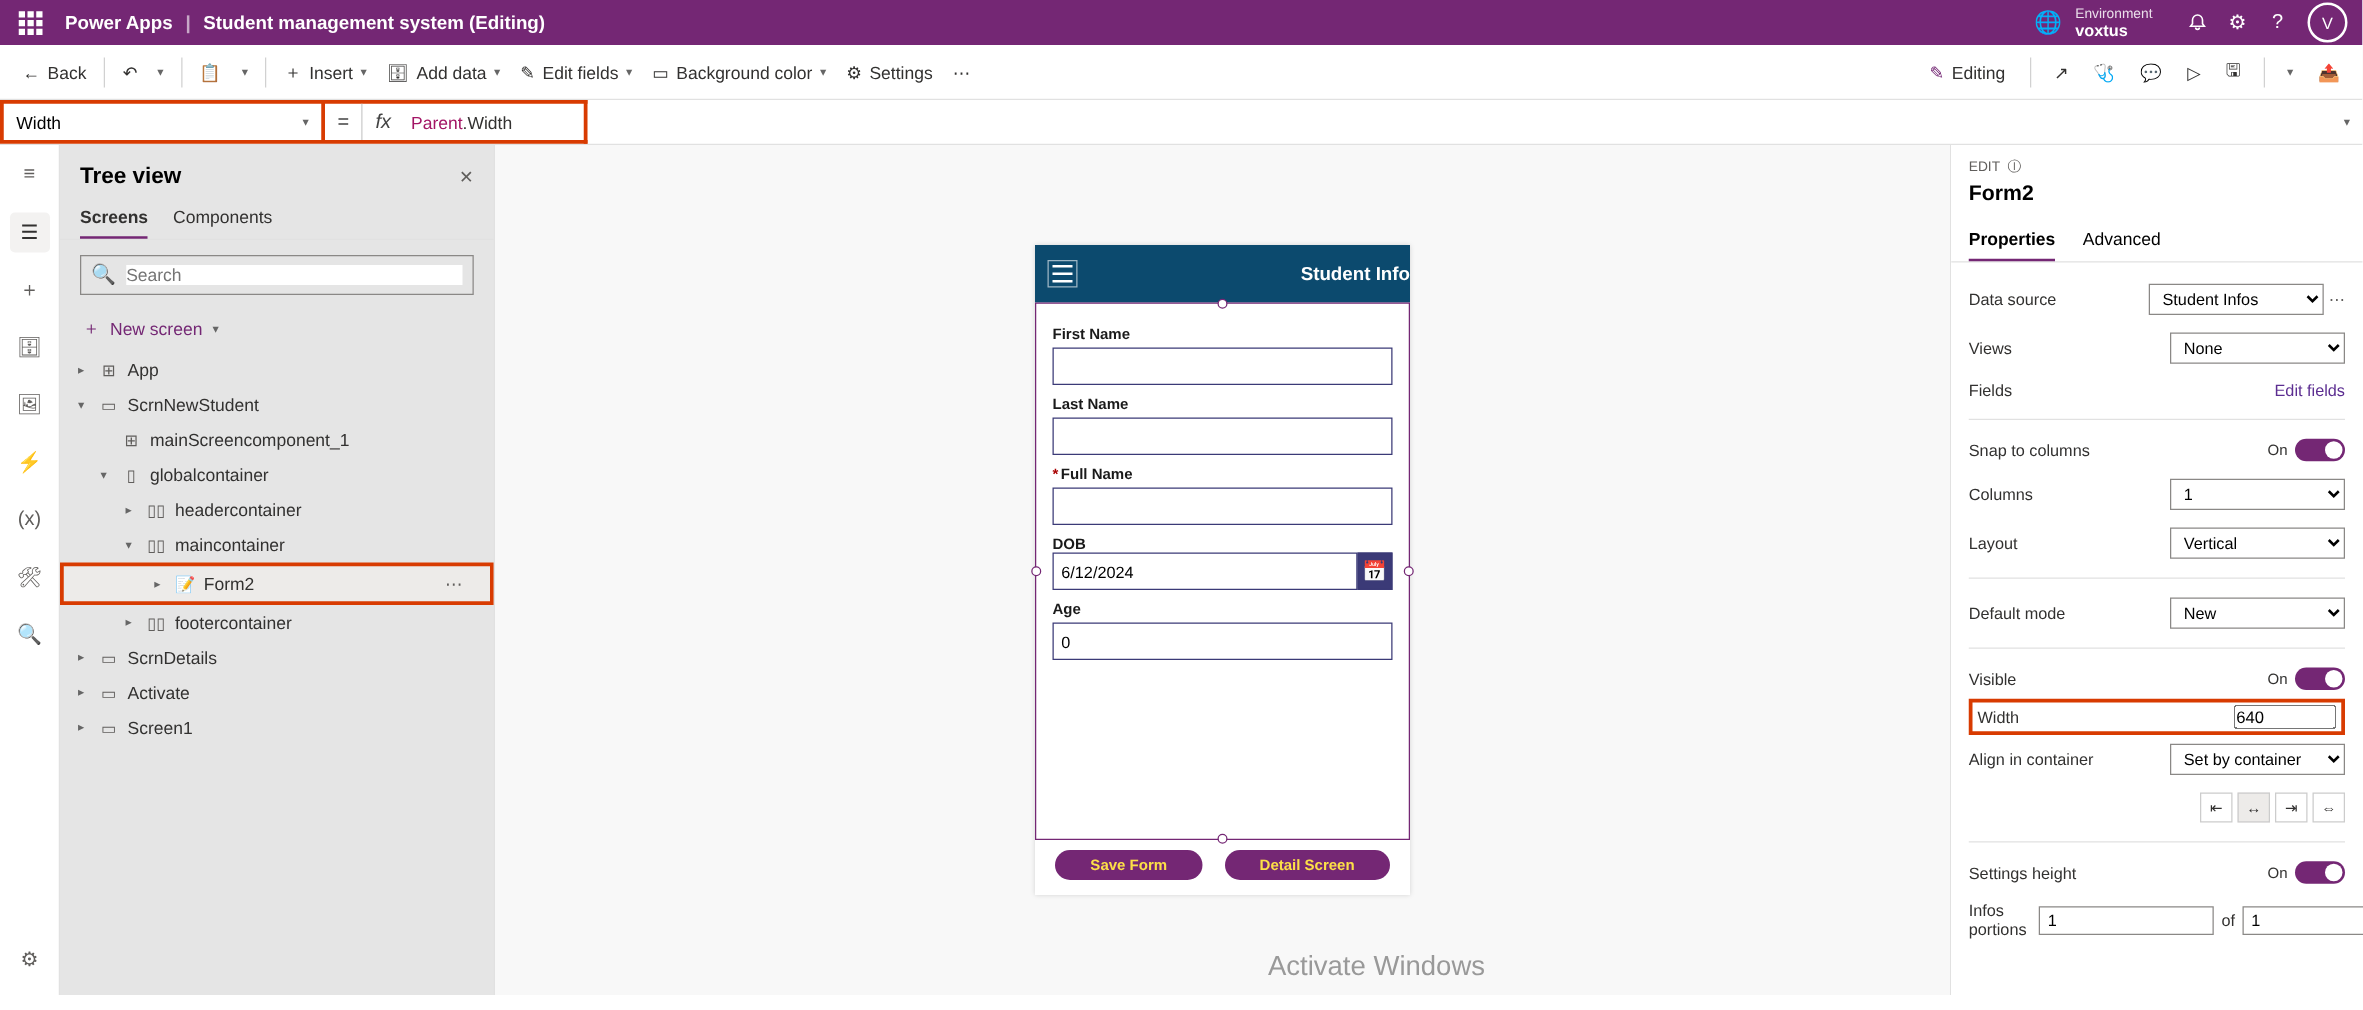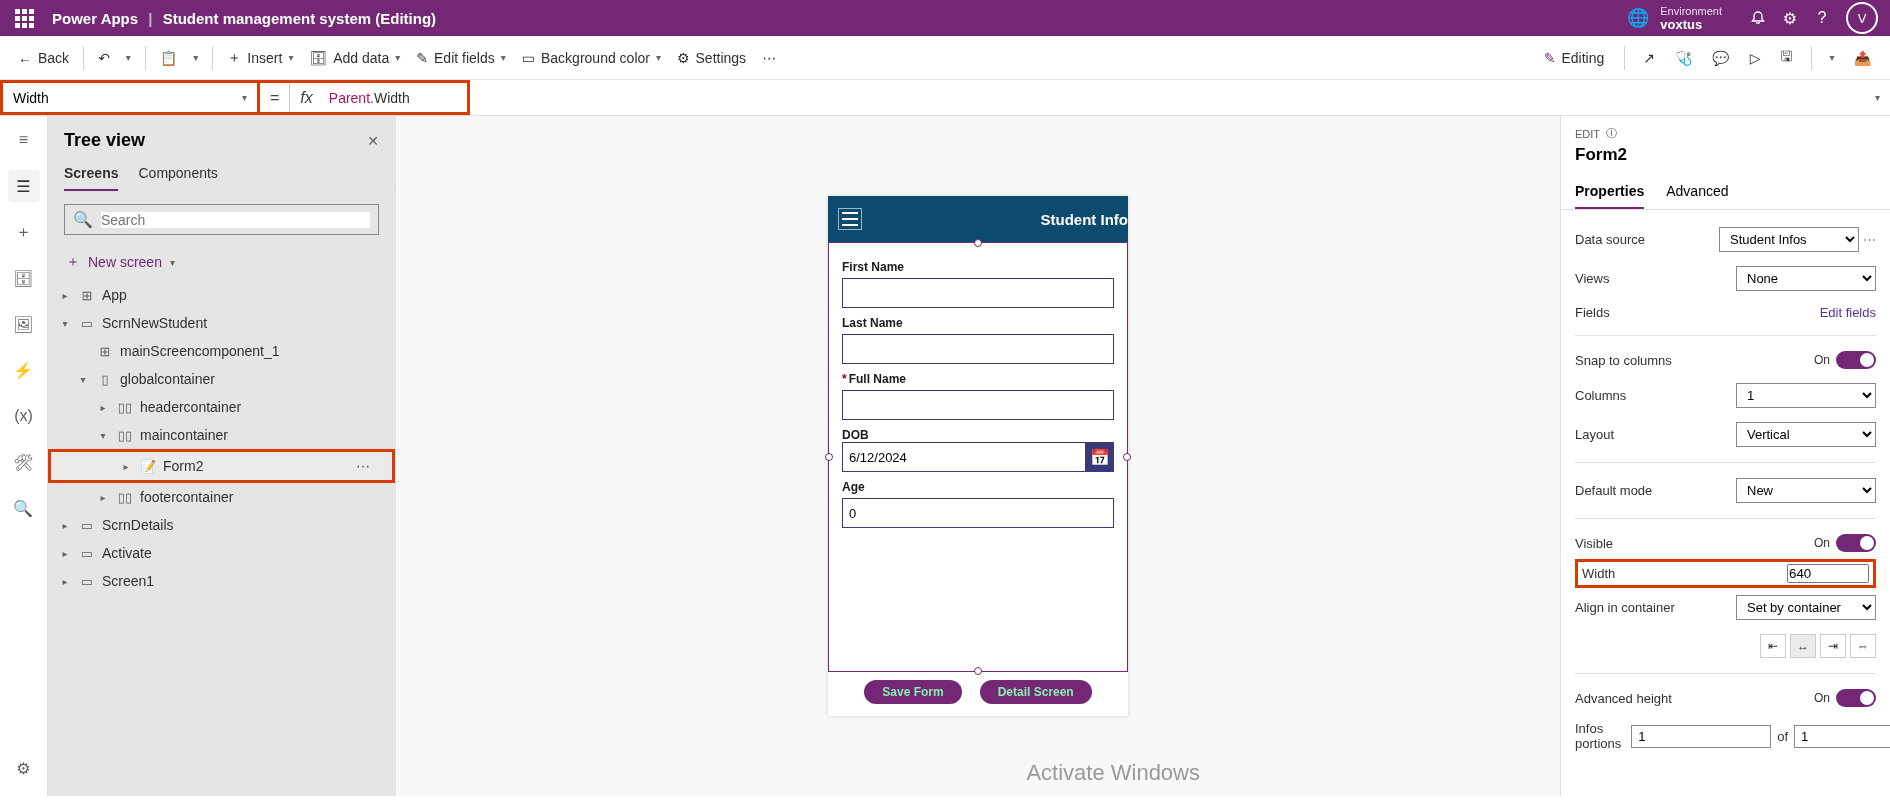--- a/index.html
+++ b/index.html
@@ -78,21 +78,21 @@
   .hamburger { position: absolute; left: 10px; top: 12px; display: flex; flex-direction: column; gap: 4px; border: 1px solid rgba(255,255,255,0.6); padding: 3px; }
   .hamburger span { width: 16px; height: 2px; background: #fff; }
   .form-body { padding: 10px 14px; }
   .field-lbl { font-size: 12px; font-weight: 700; color: #1a1a1a; margin-top: 8px; display: block; }
   .req { color: #a80000; margin-right: 2px; }
   .field-input { width: 100%; border: 1px solid #3b3a77; height: 30px; margin-top: 4px; padding: 0 6px; font-size: 13px; }
   .date-wrap { display: flex; }
   .date-wrap input { flex: 1; }
   .date-btn { width: 28px; background: #3b3a77; display: flex; align-items: center; justify-content: center; color: #fff; border: 1px solid #3b3a77; }
   .phone-footer { position: absolute; bottom: 12px; left: 0; right: 0; display: flex; justify-content: center; gap: 18px; }
-  .pill-btn { background: #742774; color: #86efac; border: none; border-radius: 14px; padding: 5px 18px; font-size: 12px; font-weight: 600; cursor: pointer; margin-top: 16px; }
+  .pill-btn { background: #742774; color: #fde047; border: none; border-radius: 14px; padding: 5px 28px; font-size: 12px; font-weight: 600; cursor: pointer; margin-top: 16px; }
   .sel-border { position: absolute; border: 1px solid #742774; pointer-events: none; }
   .sel-handle { position: absolute; width: 8px; height: 8px; background: #fff; border: 1px solid #742774; border-radius: 50%; }
 
   
   .prop-panel { width: 330px; border-left: 1px solid #e1e1e1; background: #fff; overflow-y: auto; }
   .prop-top { padding: 10px 14px 4px; }
   .prop-edit { font-size: 11px; color: #605e5c; text-transform: uppercase; display: flex; align-items: center; gap: 6px; }
   .prop-title { font-size: 17px; font-weight: 600; margin-top: 4px; }
   .prop-tabs { display: flex; gap: 22px; padding: 6px 14px 0; border-bottom: 1px solid #e1e1e1; }
   .prop-tab { padding: 8px 0; font-size: 14px; cursor: pointer; border-bottom: 2px solid transparent; }
@@ -103,21 +103,21 @@
   .prop-row .more-dots { color: #605e5c; cursor: pointer; margin-left: 4px; }
   .edit-link { color: #5c2e91; font-size: 13px; cursor: pointer; }
   .prop-sep { border-top: 1px solid #e1e1e1; margin: 8px 0; }
   .toggle { width: 40px; height: 18px; background: #742774; border-radius: 10px; position: relative; cursor: pointer; }
   .toggle::after { content: ""; position: absolute; right: 2px; top: 2px; width: 14px; height: 14px; background: #fff; border-radius: 50%; }
   .toggle-lbl { font-size: 12px; margin-right: 6px; }
   .highlight-red { border: 3px solid #d83b01; padding: 2px 4px; display: flex; align-items: center; justify-content: space-between; }
   .align-btns { display: flex; gap: 4px; }
   .align-btn { width: 26px; height: 24px; border: 1px solid #ccc; display: flex; align-items: center; justify-content: center; font-size: 12px; cursor: pointer; background: #fff; }
   .align-btn.active { background: #edebe9; }
-  .watermark { position: absolute; right: 360px; bottom: 10px; color: #999; font-size: 22px; pointer-events: none; }
+  .watermark { position: absolute; right: 372px; bottom: 10px; color: #999; font-size: 22px; pointer-events: none; }
   .fill-row { display:flex; align-items:center; gap:6px;}
   .fill-row input { width:50px; border:1px solid #8a8886; padding:2px 4px;}
 </style>
 </head>
 <body>
 
 <div class="app-header">
   <div class="waffle">
     <span></span>
       <span></span>
@@ -436,21 +436,21 @@
       <div class="prop-row" style="justify-content:flex-end">
         <div class="align-btns">
           <div class="align-btn">⇤</div>
           <div class="align-btn active">↔</div>
           <div class="align-btn">⇥</div>
           <div class="align-btn">⇔</div>
         </div>
       </div>
       <div class="prop-sep"></div>
       <div class="prop-row">
-        <span>Advanced height</span>
+        <span>Settings height</span>
         <div style="display:flex;align-items:center;">
             <span class="toggle-lbl">On</span>
             <div class="toggle"></div>
           </div>
       </div>
       <div class="prop-row">
         <span>Infos portions</span>
         <div class="fill-row">
           <input type="text" value="1" style="">
           <span>of</span>

